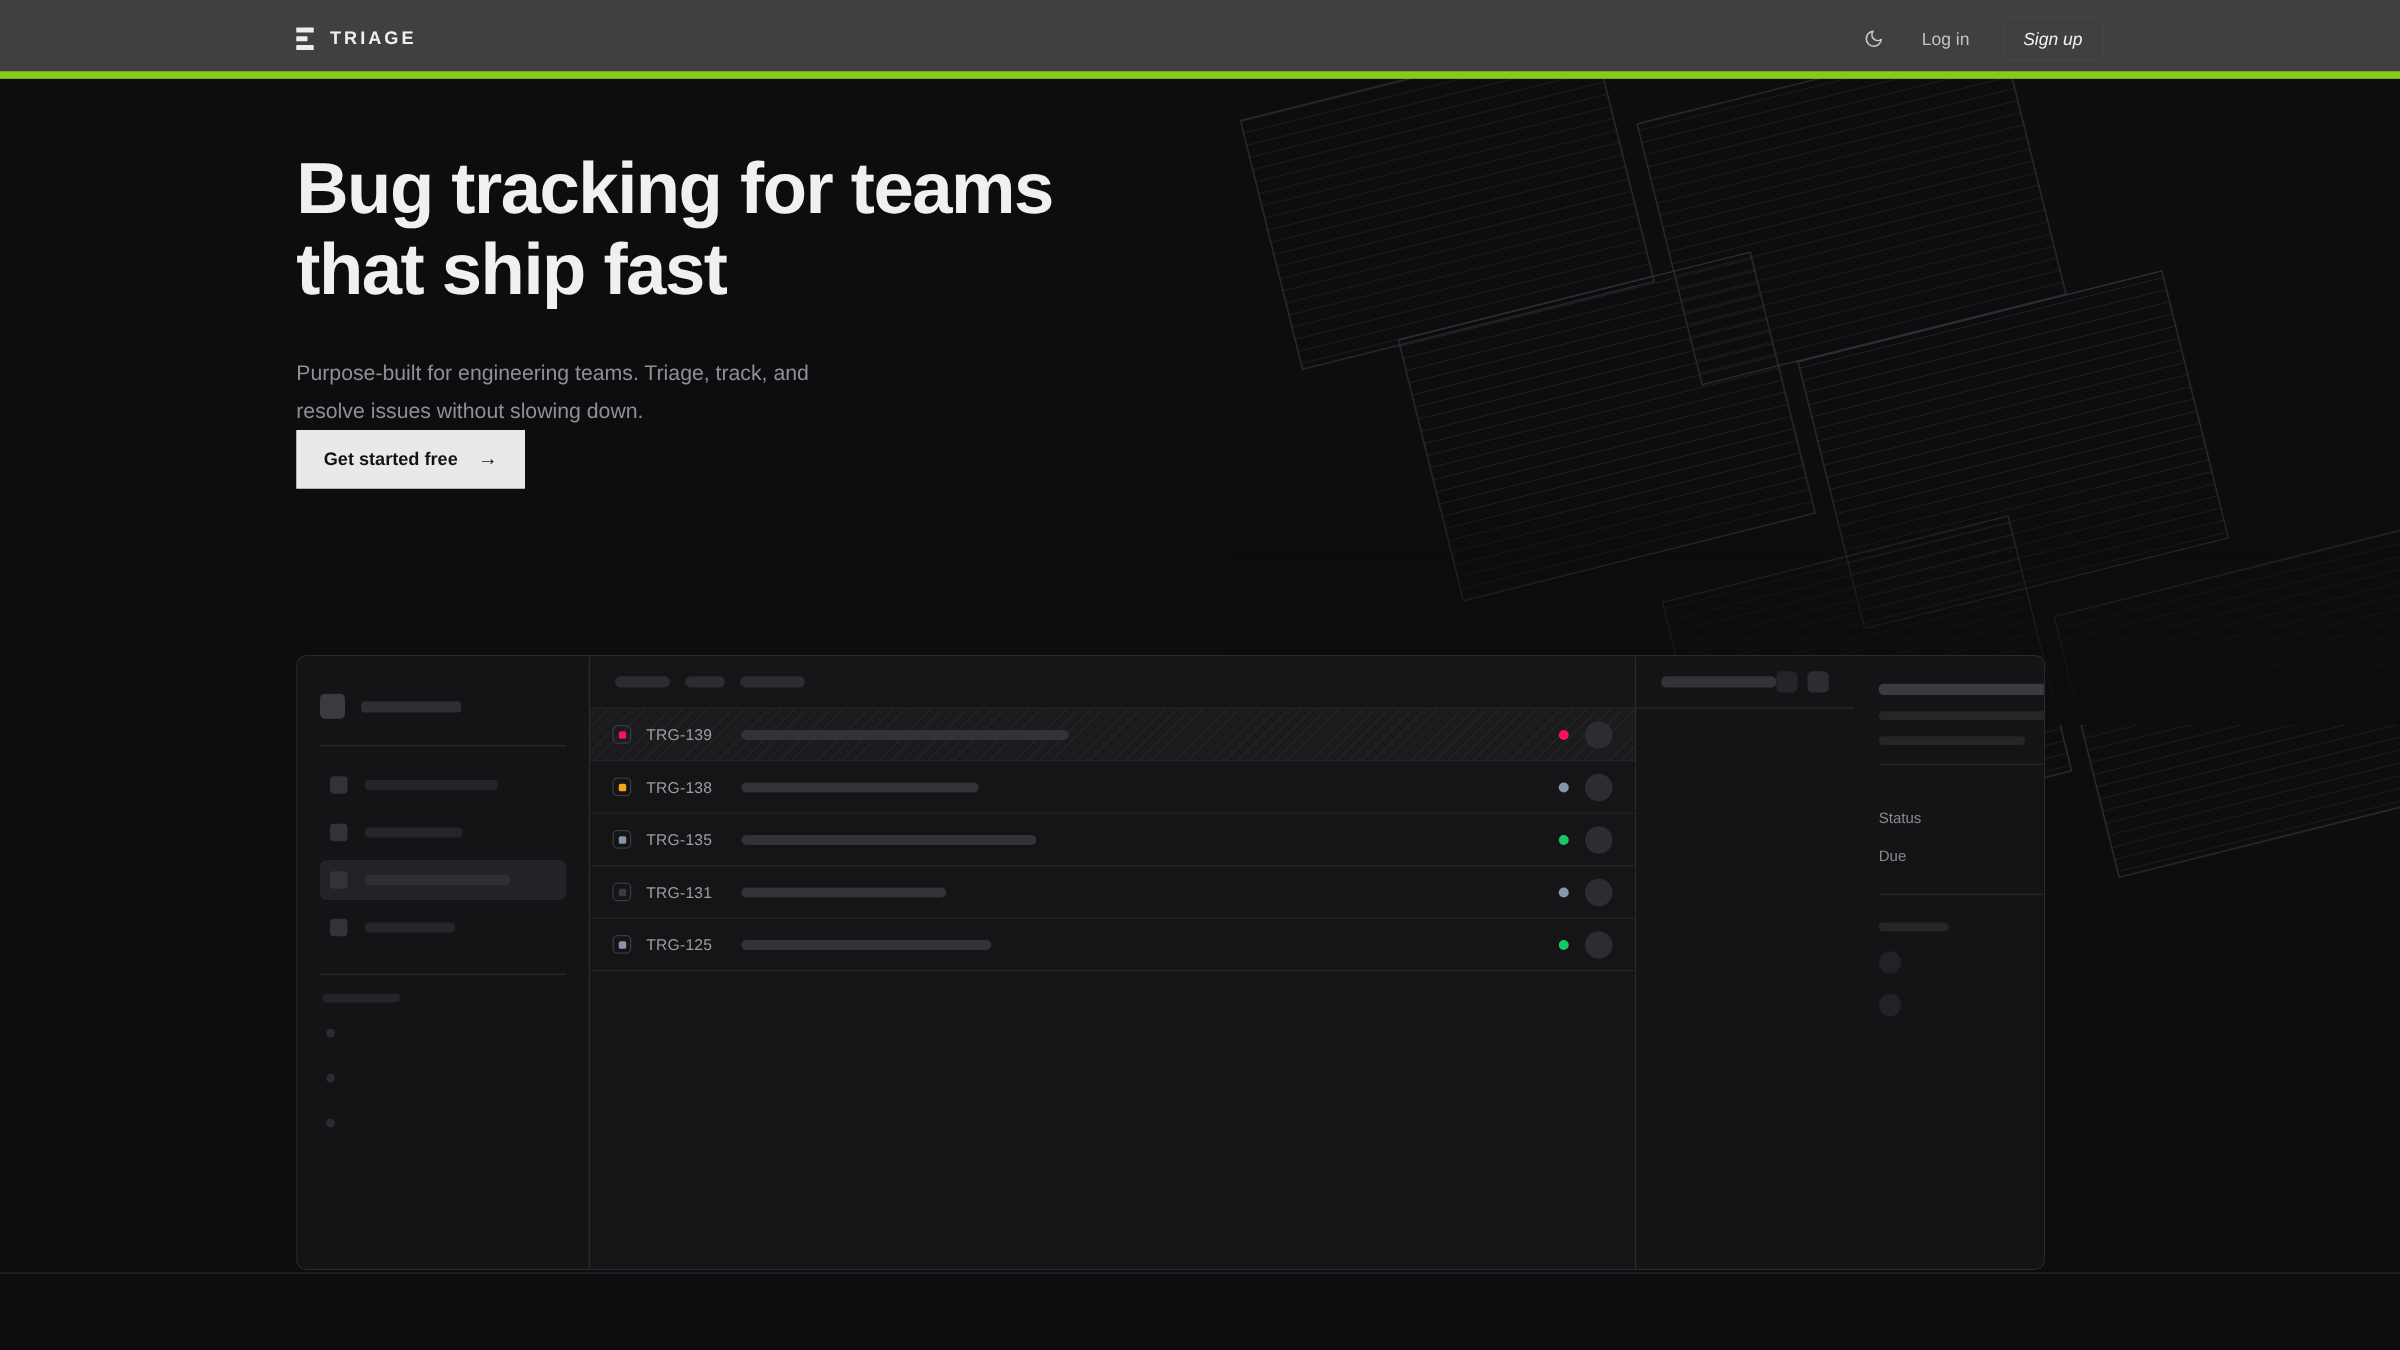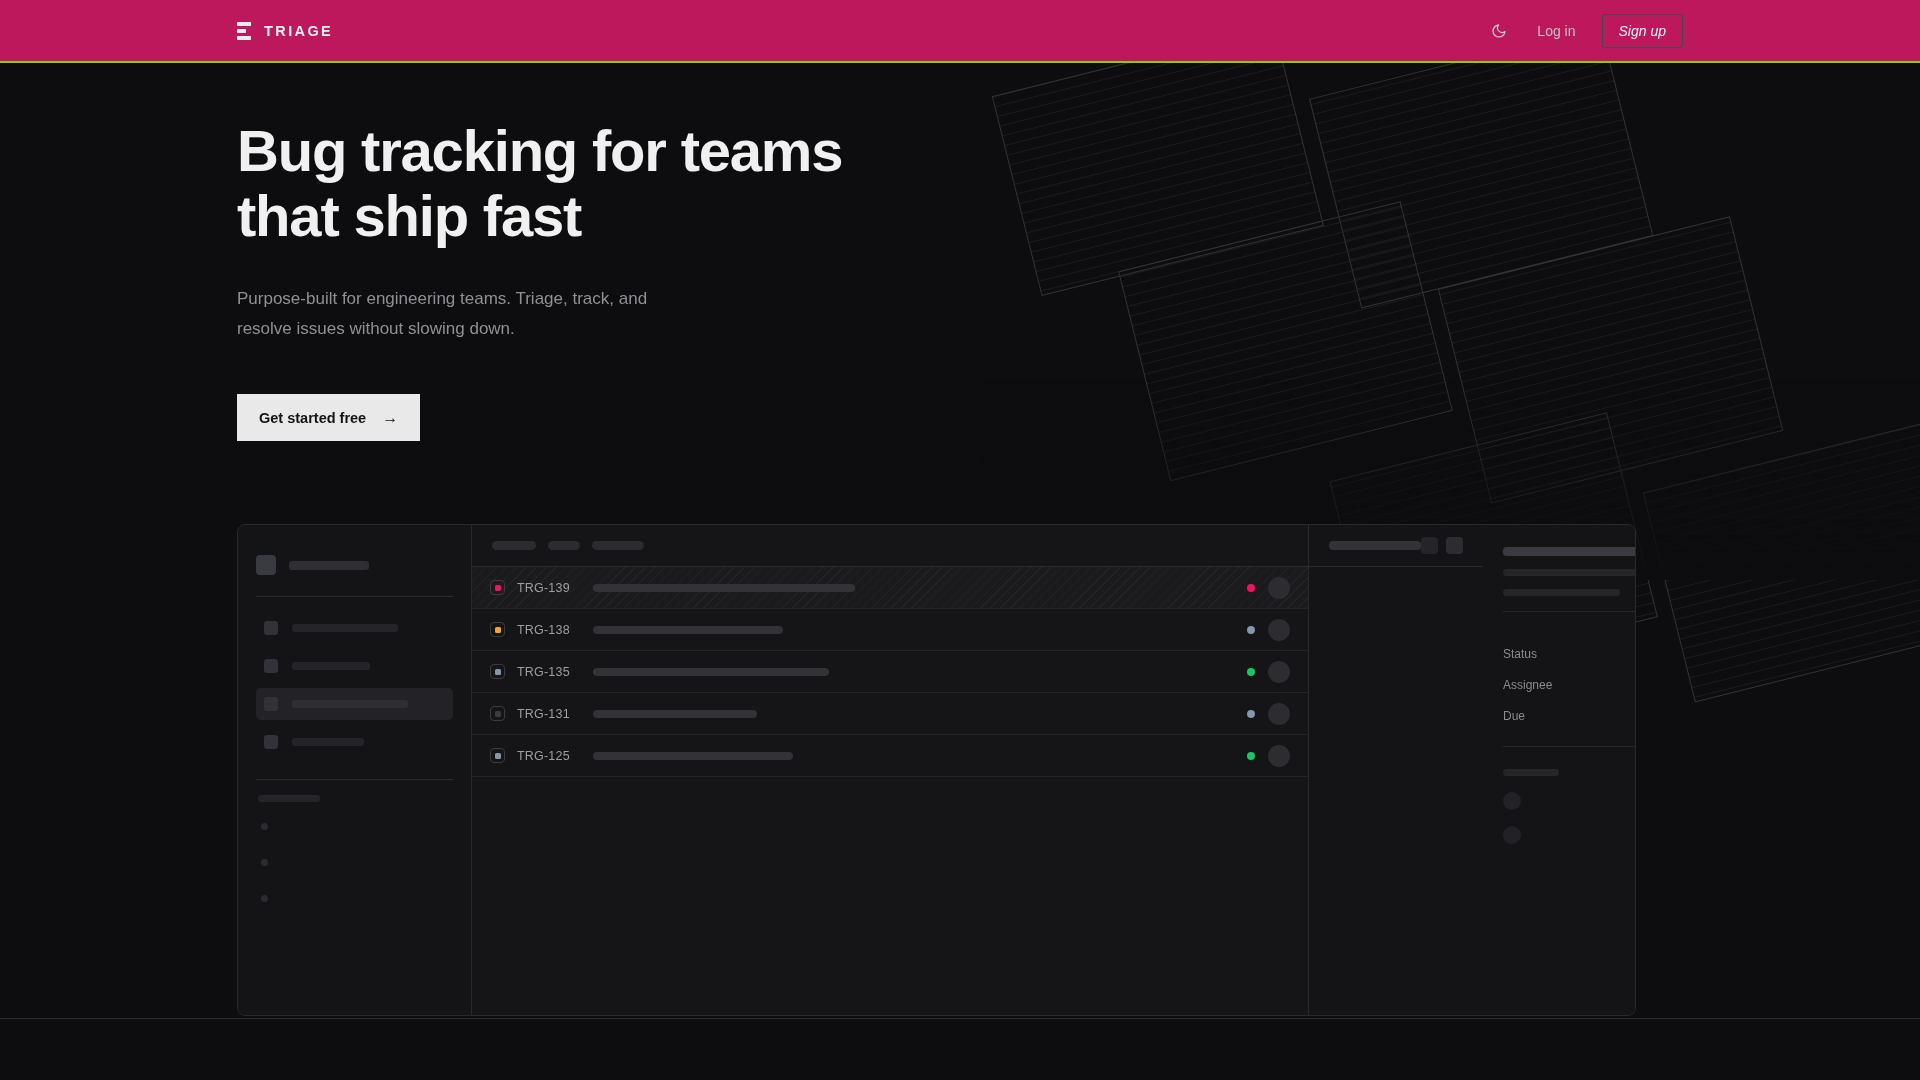--- a/index.html
+++ b/index.html
@@ -25,22 +25,22 @@
     pointer-events: none;
     z-index: 0;
   }
 
   
   #topbar {
     position: absolute;
     top: 0; left: 0;
     width: 1920px;
     height: 63px;
-    background: #be185d;
-    border-bottom: 2px solid #84cc16;
+    background: #404040;
+    border-bottom: 6px solid #84cc16;
     z-index: 20;
   }
   #nav-inner {
     position: absolute;
     left: 237px;
     right: 237px;
     top: 0;
     height: 62px;
     display: flex;
     align-items: center;
@@ -118,21 +118,20 @@
     white-space: pre-line;
   }
   #hero-sub {
     margin-top: 36px;
     font-size: 17px;
     line-height: 30px;
     color: #8f9094;
     white-space: pre-line;
   }
   #cta-button {
-    margin-top: 50px;
     display: inline-flex;
     align-items: center;
     gap: 16px;
     background: #e9e9e9;
     color: #131316;
     border: none;
     padding: 0 22px;
     height: 47px;
     font-size: 14.5px;
     font-weight: 700;
@@ -480,24 +479,20 @@
       <div class="dv-title"></div>
       <div class="dv-line" style="width:100%"></div>
       <div class="dv-line" style="width:78%"></div>
       <div class="detail-divider"></div>
       <div class="meta-list" id="meta-list">
           <div class="meta-row">
             <span class="meta-label">Status</span>
             <span class="meta-dot" style="background: rgb(245, 165, 36);"></span>
           </div>
           <div class="meta-row">
-            <span class="meta-label">Assignee</span>
-            <span class="meta-dot" style="background: rgb(135, 150, 168);"></span>
-          </div>
-          <div class="meta-row">
             <span class="meta-label">Due</span>
             <span class="meta-dot" style="background: rgb(58, 58, 63);"></span>
           </div>
         </div>
       <div class="detail-divider"></div>
       <div class="act-label"></div>
       <div id="act-avatars">
           <div class="act-av"></div>
           <div class="act-av"></div>
         </div>

